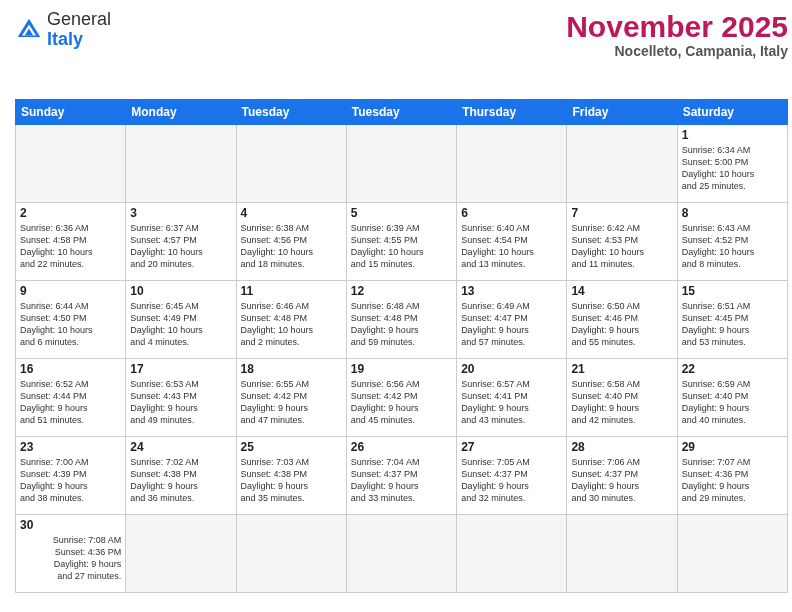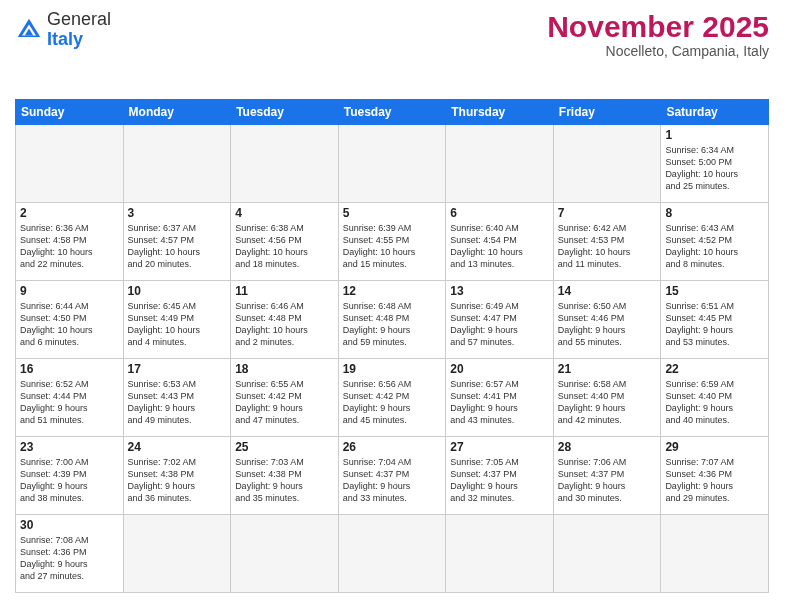--- a/index.html
+++ b/index.html
@@ -7,21 +7,21 @@
       font-family: Arial, sans-serif;
       background: #fff;
       width: 792px;
       height: 612px;
       overflow: hidden;
     }
     .page {
       width: 792px;
       height: 612px;
       background: #fff;
-      padding: 10px 23px 10px 15px;
+      padding: 10px 4px 10px 15px;
     }
     .header {
       display: flex;
       justify-content: space-between;
       align-items: flex-start;
       margin-bottom: 8px;
     }
     .logo {
       display: flex;
       align-items: center;
@@ -45,21 +45,21 @@
       text-align: right;
     }
     .title-block h1 {
       font-size: 30px;
       font-weight: bold;
       color: #be185d;
       line-height: 1.1;
     }
     .title-block h2 {
       font-size: 14px;
-      font-weight: normal;
+      font-weight: bold;
       color: #555;
     }
     .calendar {
       width: 100%;
       border-collapse: collapse;
       table-layout: fixed;
       margin-top: 40px;
     }
     .calendar thead tr th {
       background: #1a73e8;
@@ -347,21 +347,21 @@
             <span class="day-number">29</span>
             <div class="day-info" style="white-space: pre-line;">Sunrise: 7:07 AM
 Sunset: 4:36 PM
 Daylight: 9 hours
 and 29 minutes.</div>
           </td>
         </tr>
         <tr class="last-row">
           <td>
             <span class="day-number">30</span>
-            <div class="day-info" style="white-space: pre-line;">Sunrise: 7:08 AM
+            <div class="day-info" style="white-space: pre-line; text-align: right;">Sunrise: 7:08 AM
 Sunset: 4:36 PM
 Daylight: 9 hours
 and 27 minutes.</div>
           </td>
           <td class="empty"></td>
           <td class="empty"></td>
           <td class="empty"></td>
           <td class="empty"></td>
           <td class="empty"></td>
           <td class="empty"></td>

